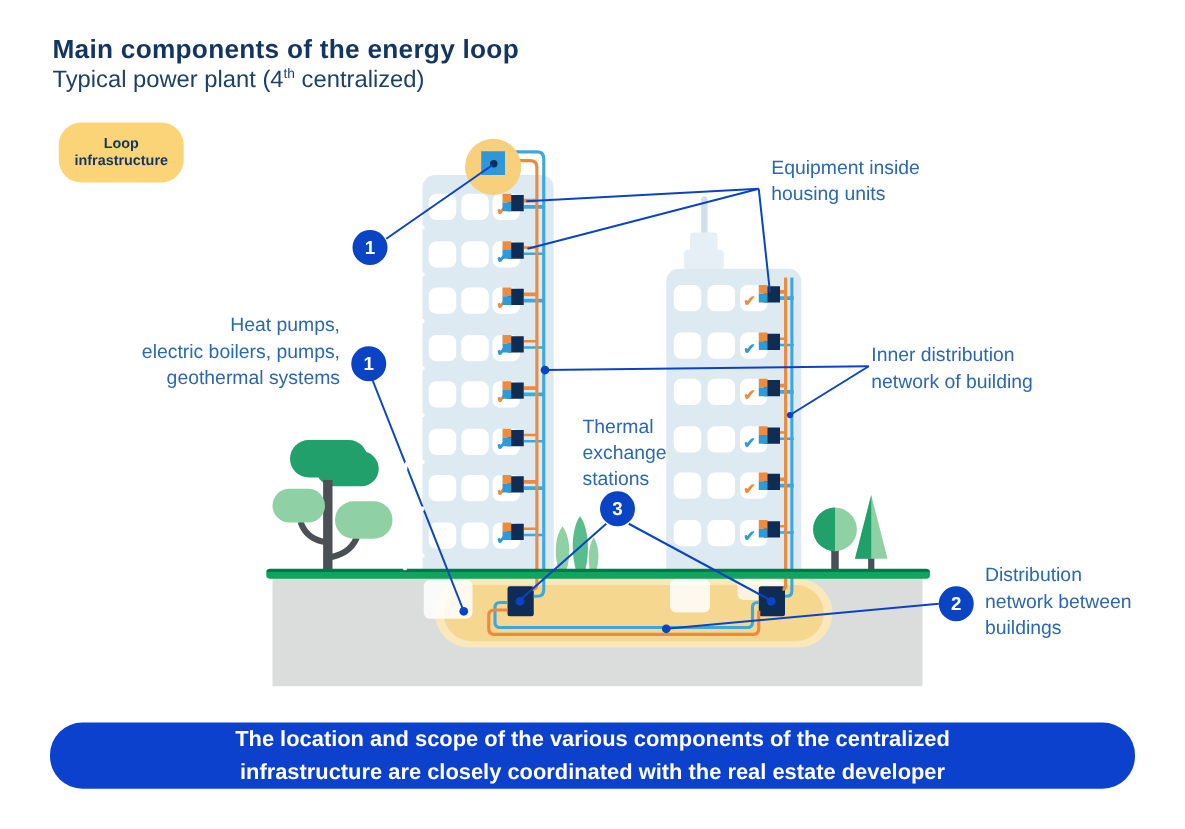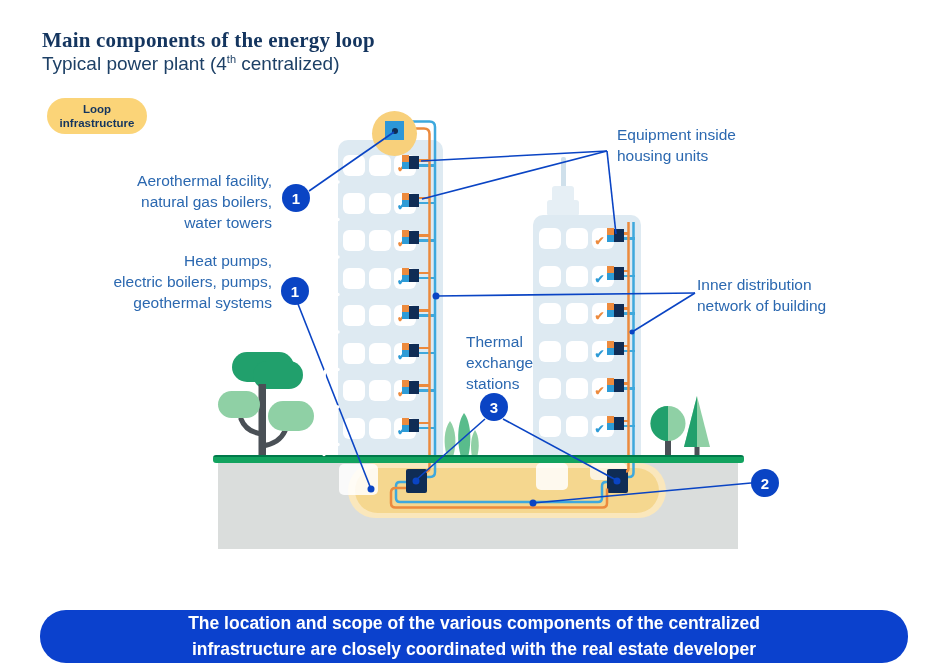--- a/index.html
+++ b/index.html
@@ -1,22 +1,22 @@
 <!DOCTYPE html>
 <html><head>
 <meta charset="utf-8">
 <style>
   html,body{margin:0;padding:0;background:#fff;font-family:"Liberation Sans",sans-serif;}
   #stage{position:relative;width:948px;height:663px;background:#ffffff;overflow:hidden;}
   .abs{position:absolute;}
   
-  #title{left:42px;top:28px;font-size:21px;font-weight:bold;color:#14355F;letter-spacing:.2px;font-family:Liberation Serif, serif;}
+  #title{left:42px;top:28px;font-size:21px;font-weight:bold;color:#14355F;letter-spacing:.2px;}
   #subtitle{left:42px;top:53px;font-size:19px;color:#1D4066;}
   #subtitle sup{font-size:11px;}
-  #legend-badge{left:47px;top:98px;width:100px;height:36px;border-radius:18px;background:#FBD478;
+  #legend-badge{left:47px;top:98px;width:100px;height:48px;border-radius:18px;background:#FBD478;
     color:#14355F;font-size:11.5px;font-weight:bold;text-align:center;line-height:1.25;
     display:flex;align-items:center;justify-content:center;white-space:pre-line;}
   
   #ground-gray{left:218px;top:461px;width:520px;height:88px;background:#DADDDC;}
   #under-halo{left:348px;top:463px;width:318px;height:55px;border-radius:28px;background:#FAE7BC;}
   #under-pill{left:355px;top:468px;width:304px;height:45px;border-radius:23px;background:#F5D78F;}
   .basement{background:#fff;opacity:.85;border-radius:5px;}
   .station{width:21px;height:24px;background:#0F2C55;border-radius:2px;}
   
   .building{background:#DEEAF2;border-radius:10px 10px 0 0;}
@@ -37,21 +37,21 @@
   #green-strip{left:213px;top:454.5px;width:531px;height:8px;border-radius:3px;
     background:linear-gradient(to bottom,#00794A 0 2.5px,#12A35F 2.5px);}
   
   .lbl{font-size:15.5px;line-height:21px;color:#2B68B0;white-space:pre-line;}
   .lbl.r{text-align:right;}
   .marker{width:28px;height:28px;border-radius:50%;background:#0A44C4;color:#fff;
     font-size:15px;font-weight:bold;display:flex;align-items:center;justify-content:center;}
   
   #banner{left:40px;top:578px;width:868px;height:53px;border-radius:26px;background:#0B41CD;
     color:#fff;font-size:17.5px;font-weight:bold;text-align:center;white-space:pre-line;
-    display:flex;align-items:center;justify-content:center;line-height:1.45;margin-top:32px;}
+    display:flex;align-items:center;justify-content:center;line-height:1.45;}
   svg.overlay{position:absolute;left:0;top:0;pointer-events:none;}
 </style>
 </head>
 <body>
 
 <div id="stage">
 
   <div class="abs" id="ground-gray"></div>
   <div class="abs" id="under-halo"></div>
   <div class="abs" id="under-pill"></div>
@@ -308,33 +308,33 @@
         <path d="M338,407 h-8 q-6,0 -6,6 v4"></path>
         <path d="M338,444.5 h-8 q-6,0 -6,6 v4"></path>
       </g>
   </svg>
 
   <div class="abs" id="title">Main components of the energy loop</div>
   <div class="abs" id="subtitle"><span>Typical power plant (4</span><sup>th</sup><span> centralized)</span></div>
   <div class="abs" id="legend-badge">Loop
 infrastructure</div>
 
-  <div class="abs lbl r" style="right:676px;top:170px;">Aerothermal facility,
-natural gas boilers,
-water towers</div>
   <div class="abs lbl r" style="right:676px;top:250px;">Heat pumps,
 electric boilers, pumps,
 geothermal systems</div>
   <div class="abs lbl" style="left:697px;top:274px;">Inner distribution
 network of building</div>
   <div class="abs lbl" style="left:617px;top:124px;">Equipment inside
 housing units</div>
   <div class="abs lbl" style="left:466px;top:331px;">Thermal
 exchange
 stations</div>
+  <div class="abs lbl" style="left:788px;top:450px;">Distribution
+network between
+buildings</div>
 
   <div class="abs marker" style="left:282px;top:184px;">1</div>
   <div class="abs marker" style="left:281px;top:277px;">1</div>
   <div class="abs marker" style="left:480px;top:393px;">3</div>
   <div class="abs marker" style="left:751px;top:469px;">2</div>
 
   <div class="abs" id="banner">The location and scope of the various components of the centralized
 infrastructure are closely coordinated with the real estate developer</div>
 </div>
 

